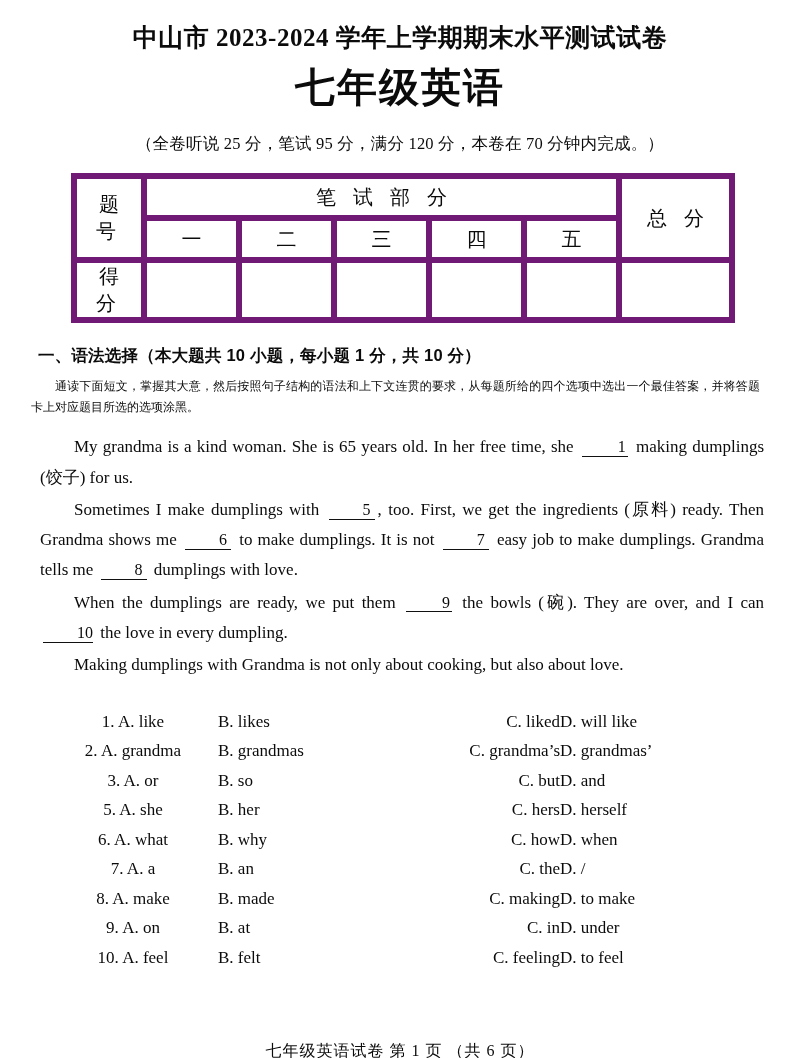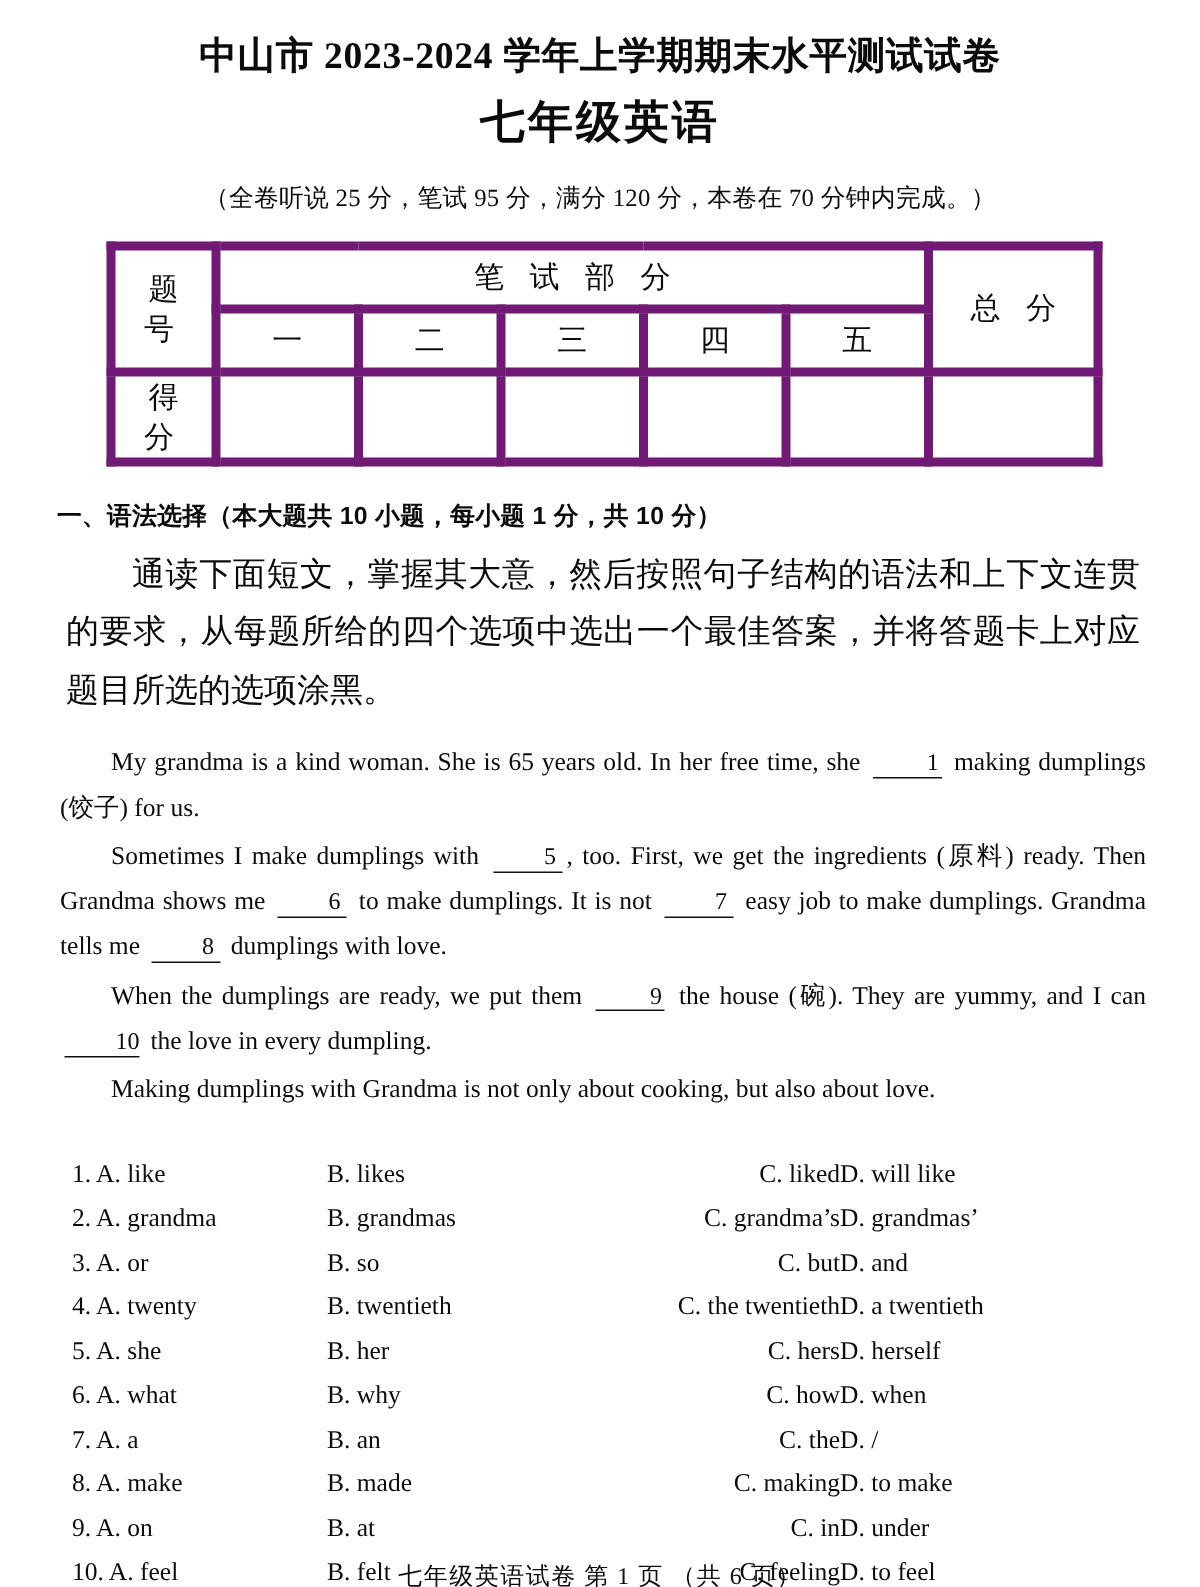--- a/index.html
+++ b/index.html
@@ -27,21 +27,21 @@
   .doc-title {
     text-align: center;
     font-size: 25px;
     font-weight: bold;
     letter-spacing: 0.5px;
     margin: 22px 0 0 0;
     line-height: 1.25;
   }
   .doc-subtitle {
     text-align: center;
-    font-size: 30px;
+    font-size: 40px;
     font-weight: bold;
     letter-spacing: 2px;
     margin: 10px 0 0 0;
     line-height: 1.25;
   }
   .doc-note {
     text-align: center;
     font-size: 16.5px;
     margin: 20px 0 0 0;
     letter-spacing: 0.2px;
@@ -74,22 +74,22 @@
   
   .section-heading {
     margin: 22px 0 0 38px;
     font-size: 16.5px;
     font-weight: bold;
     font-family: "Liberation Sans", "DejaVu Sans", sans-serif;
     letter-spacing: 0.2px;
   }
 
   .instructions {
-    margin: 9px 40px 0 44px;
-    font-size: 22px;
+    margin: 9px 40px 0 31px;
+    font-size: 12px;
     line-height: 1.75;
     text-align: justify;
     text-indent: 2em;
     font-family: "Liberation Sans", "DejaVu Sans", sans-serif;
   }
 
   
   .passage {
     margin: 14px 36px 0 40px;
   }
@@ -120,21 +120,21 @@
     width: 680px;
   }
   .opt-row {
     display: flex;
     font-size: 17px;
     line-height: 1.0;
     height: 29.5px;
     align-items: center;
   }
   .opt-cell { white-space: nowrap; }
-  .opt-a { width: 170px; }
+  .opt-a { width: 170px; text-align: center; }
   .opt-b { width: 179px; }
   .opt-c { width: 163px; text-align: right; }
   .opt-d { width: 160px; }
 
   
   .footer {
     position: absolute;
     left: 0;
     right: 0;
     bottom: 18px;
@@ -188,21 +188,21 @@
       </tbody>
     </table>
   </div>
 
   <div class="section-heading">一、语法选择（本大题共 10 小题，每小题 1 分，共 10 分）</div>
   <div class="instructions">通读下面短文，掌握其大意，然后按照句子结构的语法和上下文连贯的要求，从每题所给的四个选项中选出一个最佳答案，并将答题卡上对应题目所选的选项涂黑。</div>
 
   <div class="passage">
       <p><span>My grandma is a kind woman. She is 65 years old. In her free time, she </span><span class="blank">1</span><span> making dumplings (饺子) for us.</span></p>
       <p class="justify-full"><span>Sometimes I make dumplings with </span><span class="blank">5</span><span>, too. First, we get the ingredients (原料) ready. Then Grandma shows me </span><span class="blank">6</span><span> to make dumplings. It is not </span><span class="blank">7</span><span> easy job to make dumplings. Grandma tells me </span><span class="blank">8</span><span> dumplings with love.</span></p>
-      <p><span>When the dumplings are ready, we put them </span><span class="blank">9</span><span> the house (碗). They are yummy, and I can </span><span class="blank">10</span><span> the love in every dumpling.</span></p>
+      <p><span>When the dumplings are ready, we put them </span><span class="blank">9</span><span> the bowls (碗). They are over, and I can </span><span class="blank">10</span><span> the love in every dumpling.</span></p>
       <p><span>Making dumplings with Grandma is not only about cooking, but also about love.</span></p>
     </div>
 
   <div class="options">
       <div class="opt-row">
         <span class="opt-cell opt-a">1. A. like</span>
         <span class="opt-cell opt-b">B. likes</span>
         <span class="opt-cell opt-c">C. liked</span>
         <span class="opt-cell opt-d">D. will like</span>
       </div>
@@ -212,26 +212,20 @@
         <span class="opt-cell opt-c">C. grandma’s</span>
         <span class="opt-cell opt-d">D. grandmas’</span>
       </div>
       <div class="opt-row">
         <span class="opt-cell opt-a">3. A. or</span>
         <span class="opt-cell opt-b">B. so</span>
         <span class="opt-cell opt-c">C. but</span>
         <span class="opt-cell opt-d">D. and</span>
       </div>
       <div class="opt-row">
-        <span class="opt-cell opt-a">4. A. twenty</span>
-        <span class="opt-cell opt-b">B. twentieth</span>
-        <span class="opt-cell opt-c">C. the twentieth</span>
-        <span class="opt-cell opt-d">D. a twentieth</span>
-      </div>
-      <div class="opt-row">
         <span class="opt-cell opt-a">5. A. she</span>
         <span class="opt-cell opt-b">B. her</span>
         <span class="opt-cell opt-c">C. hers</span>
         <span class="opt-cell opt-d">D. herself</span>
       </div>
       <div class="opt-row">
         <span class="opt-cell opt-a">6. A. what</span>
         <span class="opt-cell opt-b">B. why</span>
         <span class="opt-cell opt-c">C. how</span>
         <span class="opt-cell opt-d">D. when</span>

